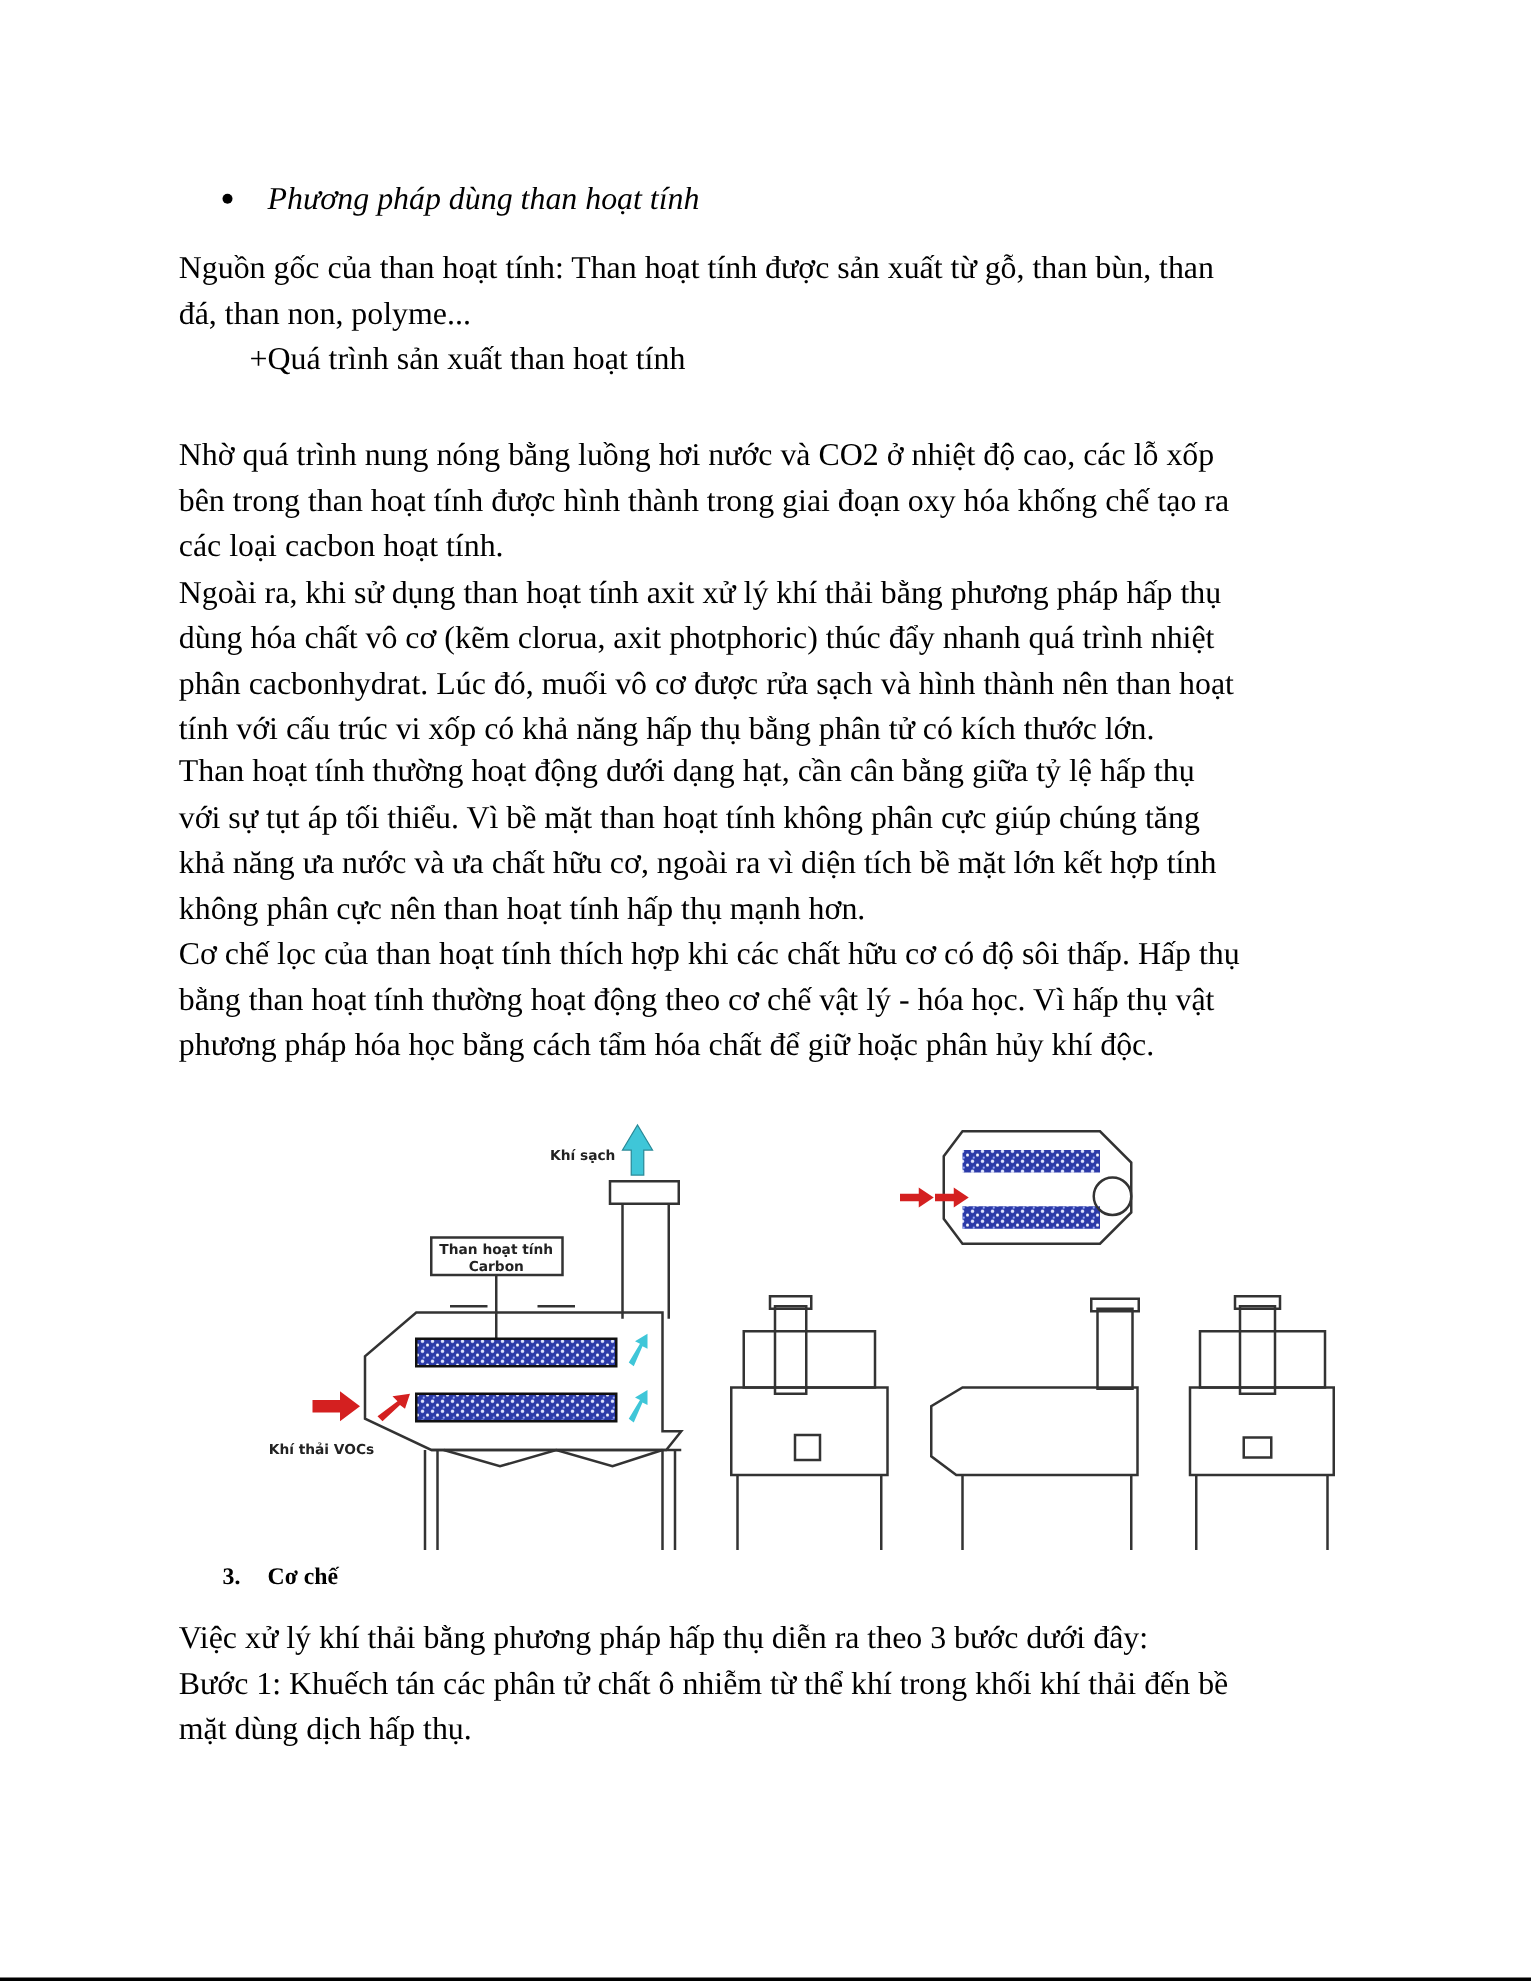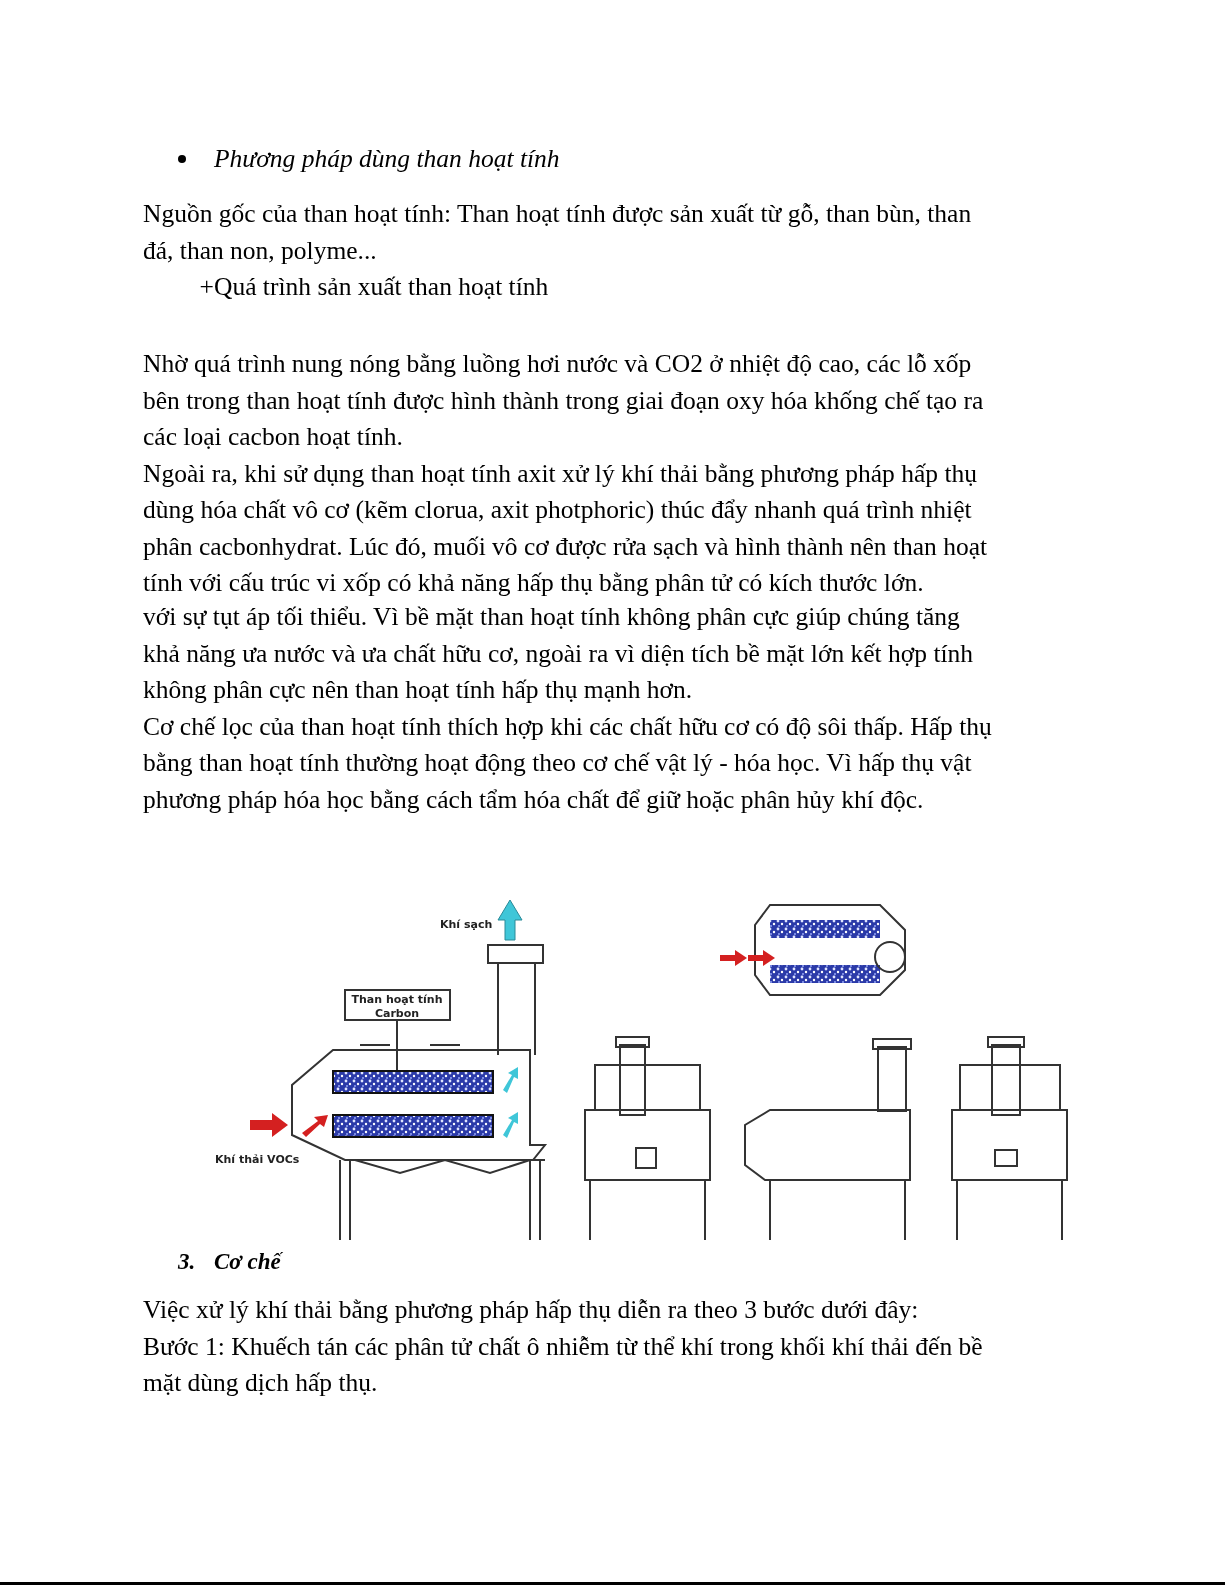--- a/index.html
+++ b/index.html
@@ -5,21 +5,21 @@
   html, body { margin: 0; padding: 0; background: #ffffff; }
   body { width: 1225px; height: 1585px; position: relative; overflow: hidden;
          font-family: "Liberation Serif", "DejaVu Serif", serif; color: #000; }
   .page { position: absolute; left: 0; top: 0; width: 1095px; height: 1582px; background: #fff; }
   .bottom-rule { position: absolute; left: 0; top: 1582px; width: 1225px; height: 3px; background: #000; }
   .text { position: absolute; left: 143px; width: 940px; font-size: 25.5px; line-height: 36.5px; white-space: nowrap; }
   .bullet-line { position: absolute; left: 178px; font-size: 25.5px; line-height: 36px; white-space: nowrap; }
   .bullet-line .mark { display: inline-block; width: 36px; }
   .dot { display: inline-block; width: 8px; height: 8px; border-radius: 50%; background: #000; vertical-align: middle; margin-right: 28px; position: relative; top: -2px; }
   .italic { font-style: italic; }
-  .heading { position: absolute; left: 178px; font-size: 23px; font-weight: bold; line-height: 36px; white-space: nowrap; font-style: italic; }
+  .heading { position: absolute; left: 178px; font-size: 19px; font-weight: bold; line-height: 36px; white-space: nowrap; }
   .heading .num { display: inline-block; width: 36px; }
   .line { display: block; }
   .figure { position: absolute; left: 200px; top: 895px; width: 870px; height: 345px; }
   .fig-label { font-family: "DejaVu Sans", sans-serif; font-weight: bold; font-size: 11px; fill: #222; }
 </style>
 </head>
 <body>
 
 <div class="page">
 
@@ -41,20 +41,21 @@
     <span class="line">bên trong than hoạt tính được hình thành trong giai đoạn oxy hóa khống chế tạo ra</span>
     <span class="line">các loại cacbon hoạt tính.</span>
     <span class="line">Ngoài ra, khi sử dụng than hoạt tính axit xử lý khí thải bằng phương pháp hấp thụ</span>
     <span class="line">dùng hóa chất vô cơ (kẽm clorua, axit photphoric) thúc đẩy nhanh quá trình nhiệt</span>
     <span class="line">phân cacbonhydrat. Lúc đó, muối vô cơ được rửa sạch và hình thành nên than hoạt</span>
     <span class="line">tính với cấu trúc vi xốp có khả năng hấp thụ bằng phân tử có kích thước lớn.</span>
   </div>
 
 
   <div class="text" style="top:599px;">
+    <span class="line">Than hoạt tính thường hoạt động dưới dạng hạt, cần cân bằng giữa tỷ lệ hấp thụ</span>
     <span class="line">với sự tụt áp tối thiểu. Vì bề mặt than hoạt tính không phân cực giúp chúng tăng</span>
     <span class="line">khả năng ưa nước và ưa chất hữu cơ, ngoài ra vì diện tích bề mặt lớn kết hợp tính</span>
     <span class="line">không phân cực nên than hoạt tính hấp thụ mạnh hơn.</span>
     <span class="line">Cơ chế lọc của than hoạt tính thích hợp khi các chất hữu cơ có độ sôi thấp. Hấp thụ</span>
     <span class="line">bằng than hoạt tính thường hoạt động theo cơ chế vật lý - hóa học. Vì hấp thụ vật</span>
     <span class="line">phương pháp hóa học bằng cách tẩm hóa chất để giữ hoặc phân hủy khí độc.</span>
   </div>
 
   <div class="figure">
     <svg width="870" height="345" viewBox="0 0 870 345" xmlns="http://www.w3.org/2000/svg">

